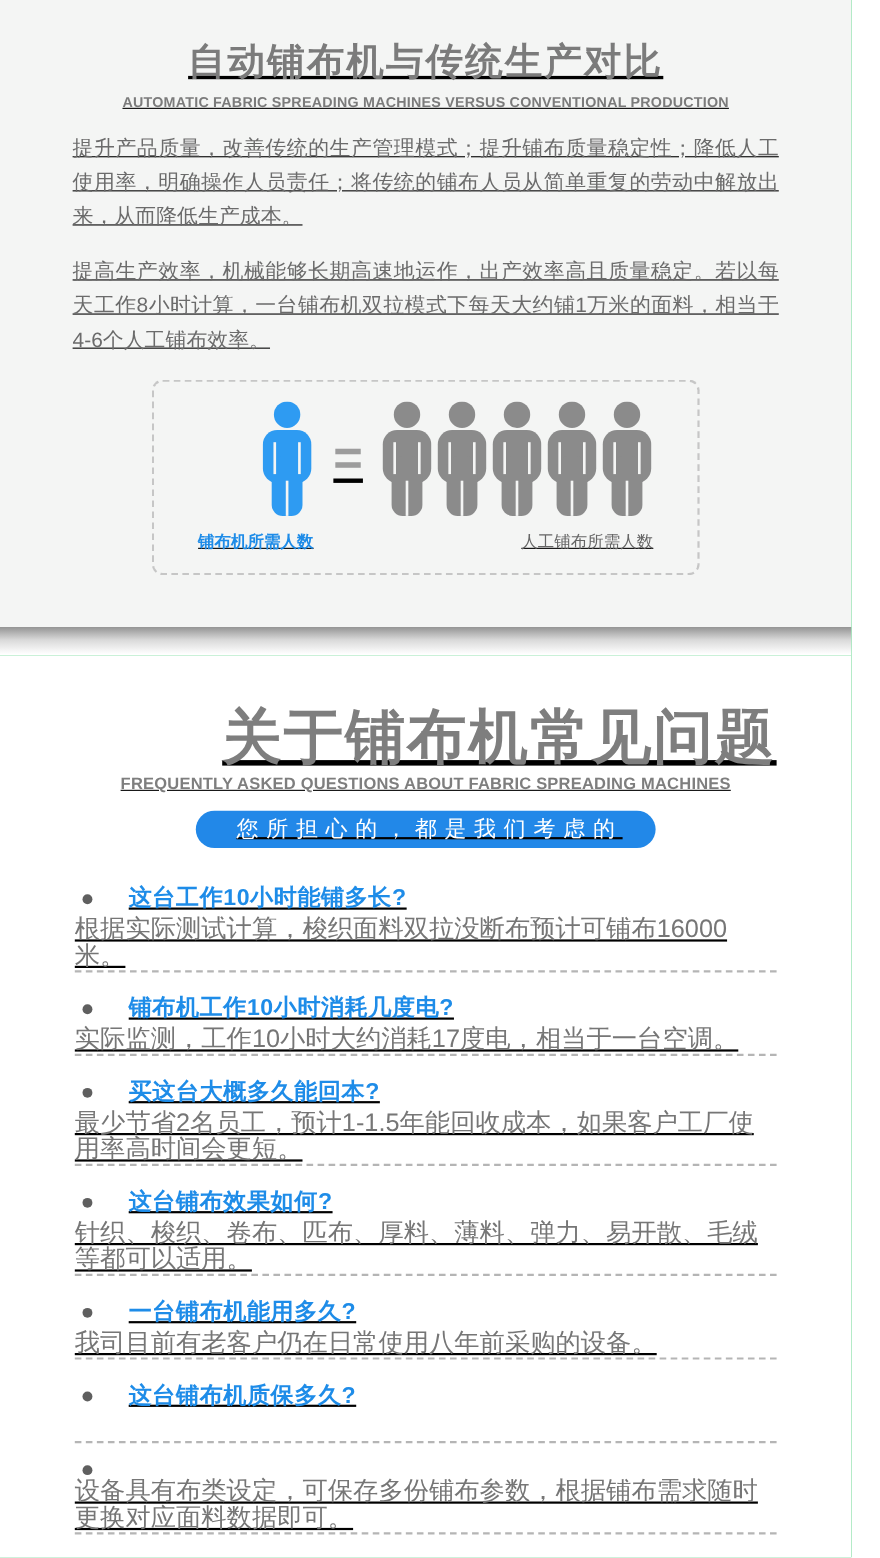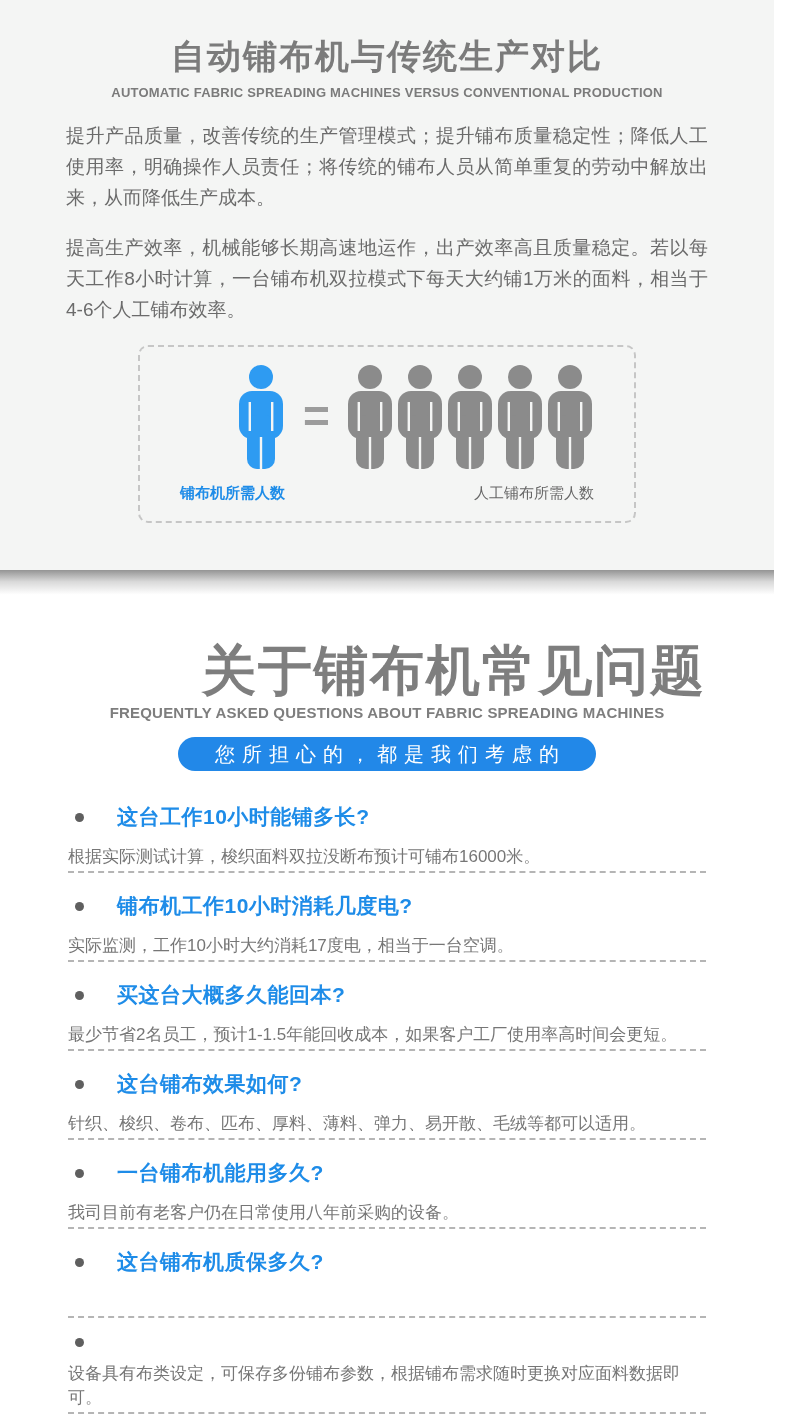--- a/index.html
+++ b/index.html
@@ -2,21 +2,21 @@
 <html lang="zh"><head>
 <meta charset="utf-8">
 <style>
   * { margin:0; padding:0; box-sizing:border-box; }
   html,body { background:#fff; }
   body {
     width:800px;
     font-family:"Liberation Sans","DejaVu Sans",sans-serif;
     -webkit-font-smoothing:antialiased;
   }
-  .page { width:774px; height:1416px; background:#22c55e; overflow:hidden; position:relative; }
+  .page { width:774px; height:1416px; background:#22c55e; overflow:hidden; position:relative;text-decoration:underline; }
 
   
   .compare-section { background:#f4f5f4; height:570px; padding:34px 66px 0; }
   .sec-title {
     text-align:center; color:#7b7b7b; font-size:34px; font-weight:bold;
     letter-spacing:2px; line-height:44px;
   }
   .sec-subtitle {
     text-align:center; color:#7b7b7b; font-size:13px; font-weight:bold;
     letter-spacing:0.2px; margin-top:6px; line-height:17px;
@@ -70,21 +70,21 @@
   .faq-item { padding:20px 0 2px; border-bottom:2px dashed #b5b5b5; }
   .faq-question { display:flex; align-items:center; line-height:26px;gap:20px; }
   .bullet-dot {
     width:9px; height:9px; border-radius:50%; background:#5f5f5f;
     margin:0 13px 0 7px; flex:none;
   }
   .faq-question-text {
     color:#1e8ce8; font-size:21px; font-weight:bold; letter-spacing:0.5px;
   }
   .faq-answer {
-    margin-top:15px; color:#767676; font-size:17px; line-height:24px;
+    margin-top:2px; color:#767676; font-size:23px; line-height:24px;
     min-height:24px;
   }
   .more-link {
     display:inline-block; margin-top:24px; color:#1e8ce8; font-size:20px;
     font-weight:bold; letter-spacing:1px; text-decoration:none; cursor:pointer;
   }
 </style>
 </head>
 <body>
 

